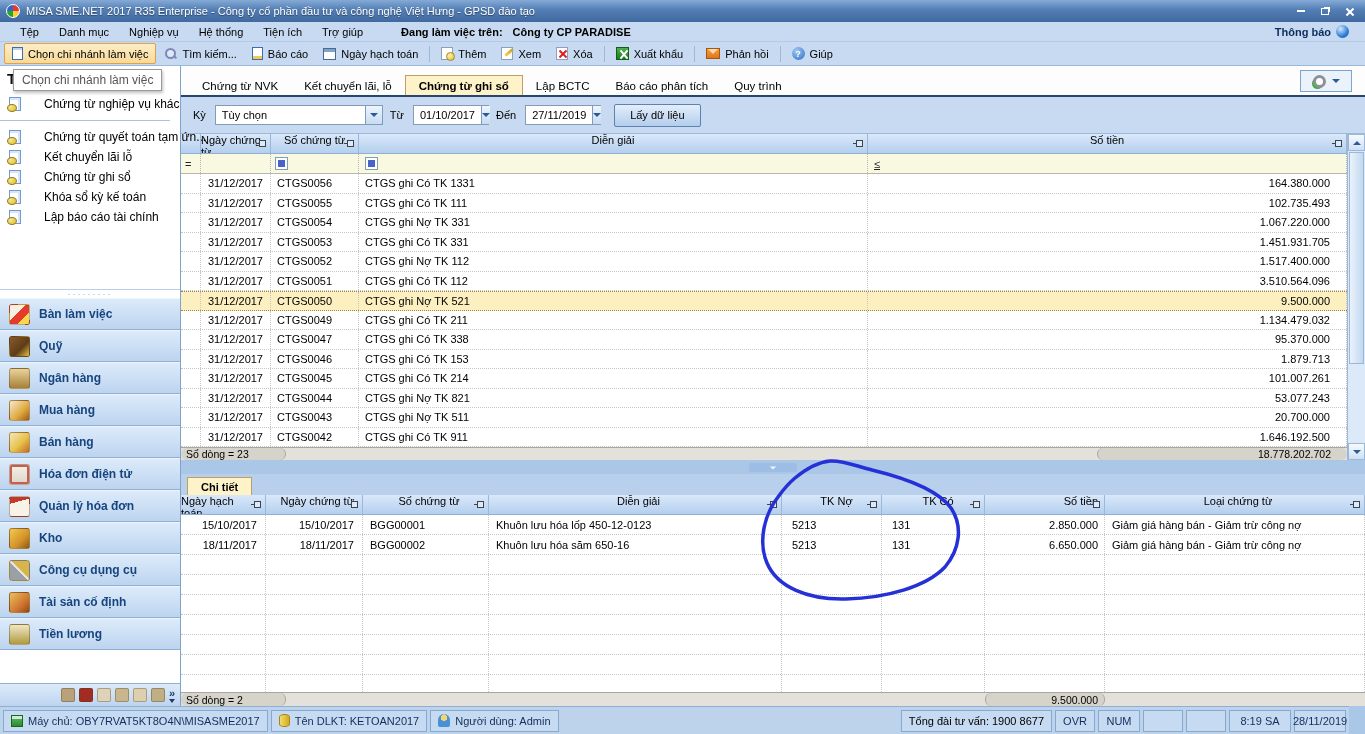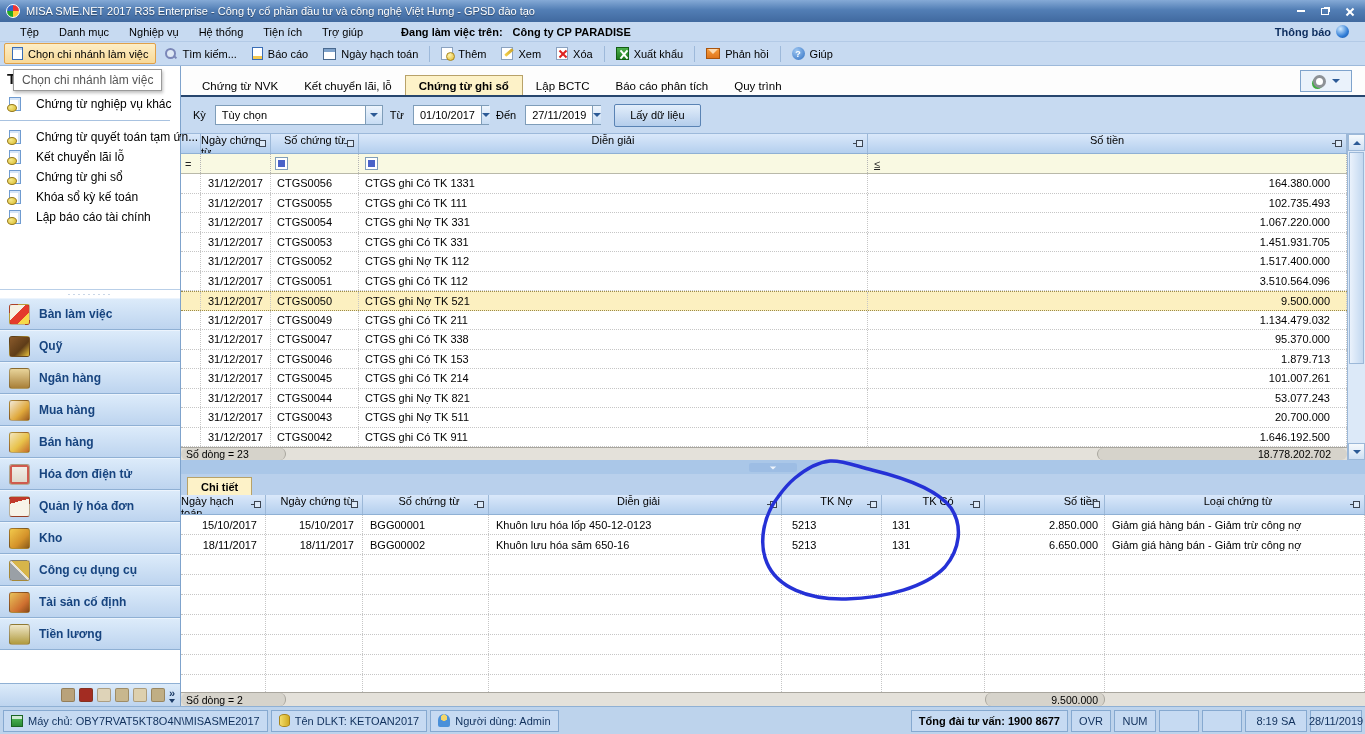--- a/index.html
+++ b/index.html
@@ -57,21 +57,21 @@
 
   
   .body{position:absolute;top:66px;left:0;right:0;bottom:28px;display:flex;}
 
   
   .sidebar{width:181px;background:#fff;border-right:1px solid #7fa3cc;display:flex;flex-direction:column;}
   .tree-panel{height:224px;position:relative;border-bottom:1px solid #b9cfe8;padding-top:28px;}
   .tree-head{position:absolute;left:7px;top:4px;font-size:15px;font-weight:bold;color:#111;}
   .tooltip{position:absolute;left:13px;top:3px;background:#fff;border:1px solid #9a9a9a;box-shadow:1px 2px 3px rgba(0,0,0,.25);
     padding:3px 8px;font-size:12px;color:#555;white-space:nowrap;z-index:6;}
-  .tree-item{height:20px;display:flex;align-items:center;gap:15px;padding-left:9px;font-size:12px;position:relative;white-space:nowrap;}
+  .tree-item{height:20px;display:flex;align-items:center;gap:23px;padding-left:9px;font-size:12px;position:relative;white-space:nowrap;}
   .tree-item:nth-child(4){margin-top:13px;}
   .tree-item:nth-child(4)::before{content:"";position:absolute;top:-7px;left:0;width:170px;border-top:1px solid #a8c2e0;}
   .doc-ic{position:relative;width:12px;height:14px;background:#fff;border:1px solid #6f9bd0;box-shadow:inset -2px 2px 0 #d7e6f8;flex:none;}
   .doc-ic::after{content:"";position:absolute;left:-3px;bottom:-2px;width:8px;height:6px;border-radius:50%;background:radial-gradient(circle at 35% 30%,#f6e98a,#d8ba2c);border:1px solid #96781a;}
   .side-split{height:8px;display:flex;align-items:center;justify-content:center;}
   .side-split::before{content:"·········";color:#8aa8cc;font-size:9px;letter-spacing:2px;line-height:4px;}
   .nav-list{display:flex;flex-direction:column;}
   .nav-item{height:32px;background:linear-gradient(#dcebfa,#bdd4ef);border-top:1px solid #ecf4fd;border-bottom:1px solid #8fb0d4;
     display:flex;align-items:center;gap:9px;padding-left:9px;font-weight:bold;color:#17447f;font-size:12px;}
   .nav-icon{width:21px;height:21px;border-radius:3px;border:1px solid rgba(90,70,30,.4);flex:none;}
@@ -170,25 +170,25 @@
   .d6{width:120px;flex:none;justify-content:flex-end;padding-right:6px;}
   .d7{width:260px;flex:none;padding-left:7px;}
   .dg-body{flex:1;background:#fff;overflow:hidden;display:flex;flex-direction:column;}
   .dg-footer{height:14px;background:#e4e1da;border-top:1px solid #a9a69e;display:flex;font-size:10.5px;flex:none;}
   .dg-footer .count{width:105px;padding-left:5px;}
   .dg-footer .mid{flex:1;background:#e4e1da;border-right:none;}
   .dg-footer .sum{width:120px;justify-content:flex-end;padding-right:6px;border-left:1px solid #a9a69e;}
   .dg-footer .end{width:260px;background:#e4e1da;border-right:none;}
 
   
-  .statusbar{position:absolute;left:0;right:0;bottom:0;height:28px;background:#bdd3ec;border-top:1px solid #8fb0d4;
+  .statusbar{position:absolute;left:0;right:16px;bottom:0;height:28px;background:#bdd3ec;border-top:1px solid #8fb0d4;
     display:flex;align-items:center;padding:0 3px;gap:3px;color:#10305c;}
   .scell{height:22px;border:1px solid #86a9d0;display:flex;align-items:center;padding:0 7px;gap:5px;background:#c6daf2;white-space:nowrap;}
   .sspace{flex:1;}
-  .hotline{font-weight:bold;color:#000;}
+  .hotline{font-weight:normal;color:#000;}
   .scenter{justify-content:center;}
   .st-server{width:12px;height:12px;background:linear-gradient(#56c05c,#2a8a34);border:1px solid #1c6424;box-shadow:inset 0 3px 0 #cfe9d2;}
   .st-db{width:11px;height:13px;background:linear-gradient(90deg,#f2dc6a,#d2ac22);border:1px solid #a8841a;border-radius:5px/3px;}
   .st-user{width:12px;height:13px;border-radius:6px 6px 2px 2px;background:radial-gradient(circle at 50% 28%,#f4d76a 28%,#4a90d9 30%);}
 
   
   .annotation{position:absolute;inset:0;pointer-events:none;z-index:50;}
 </style>
 </head>
 <body>

